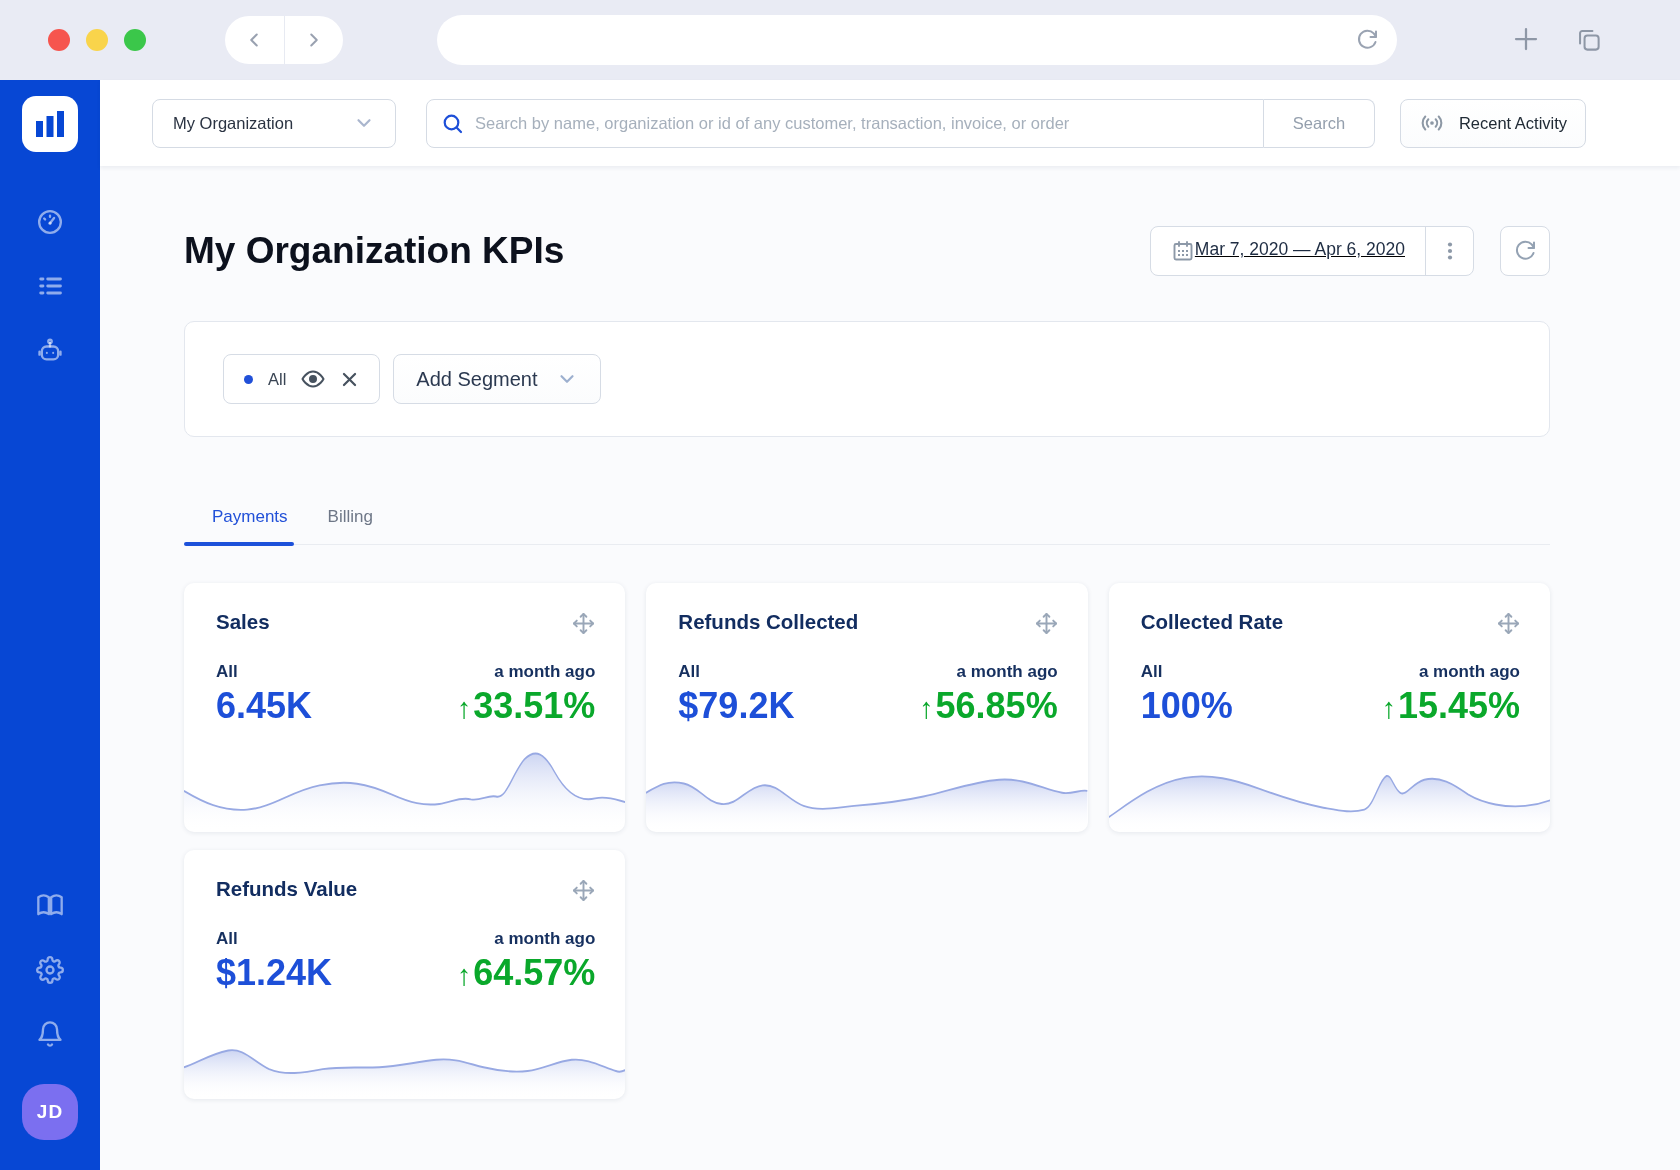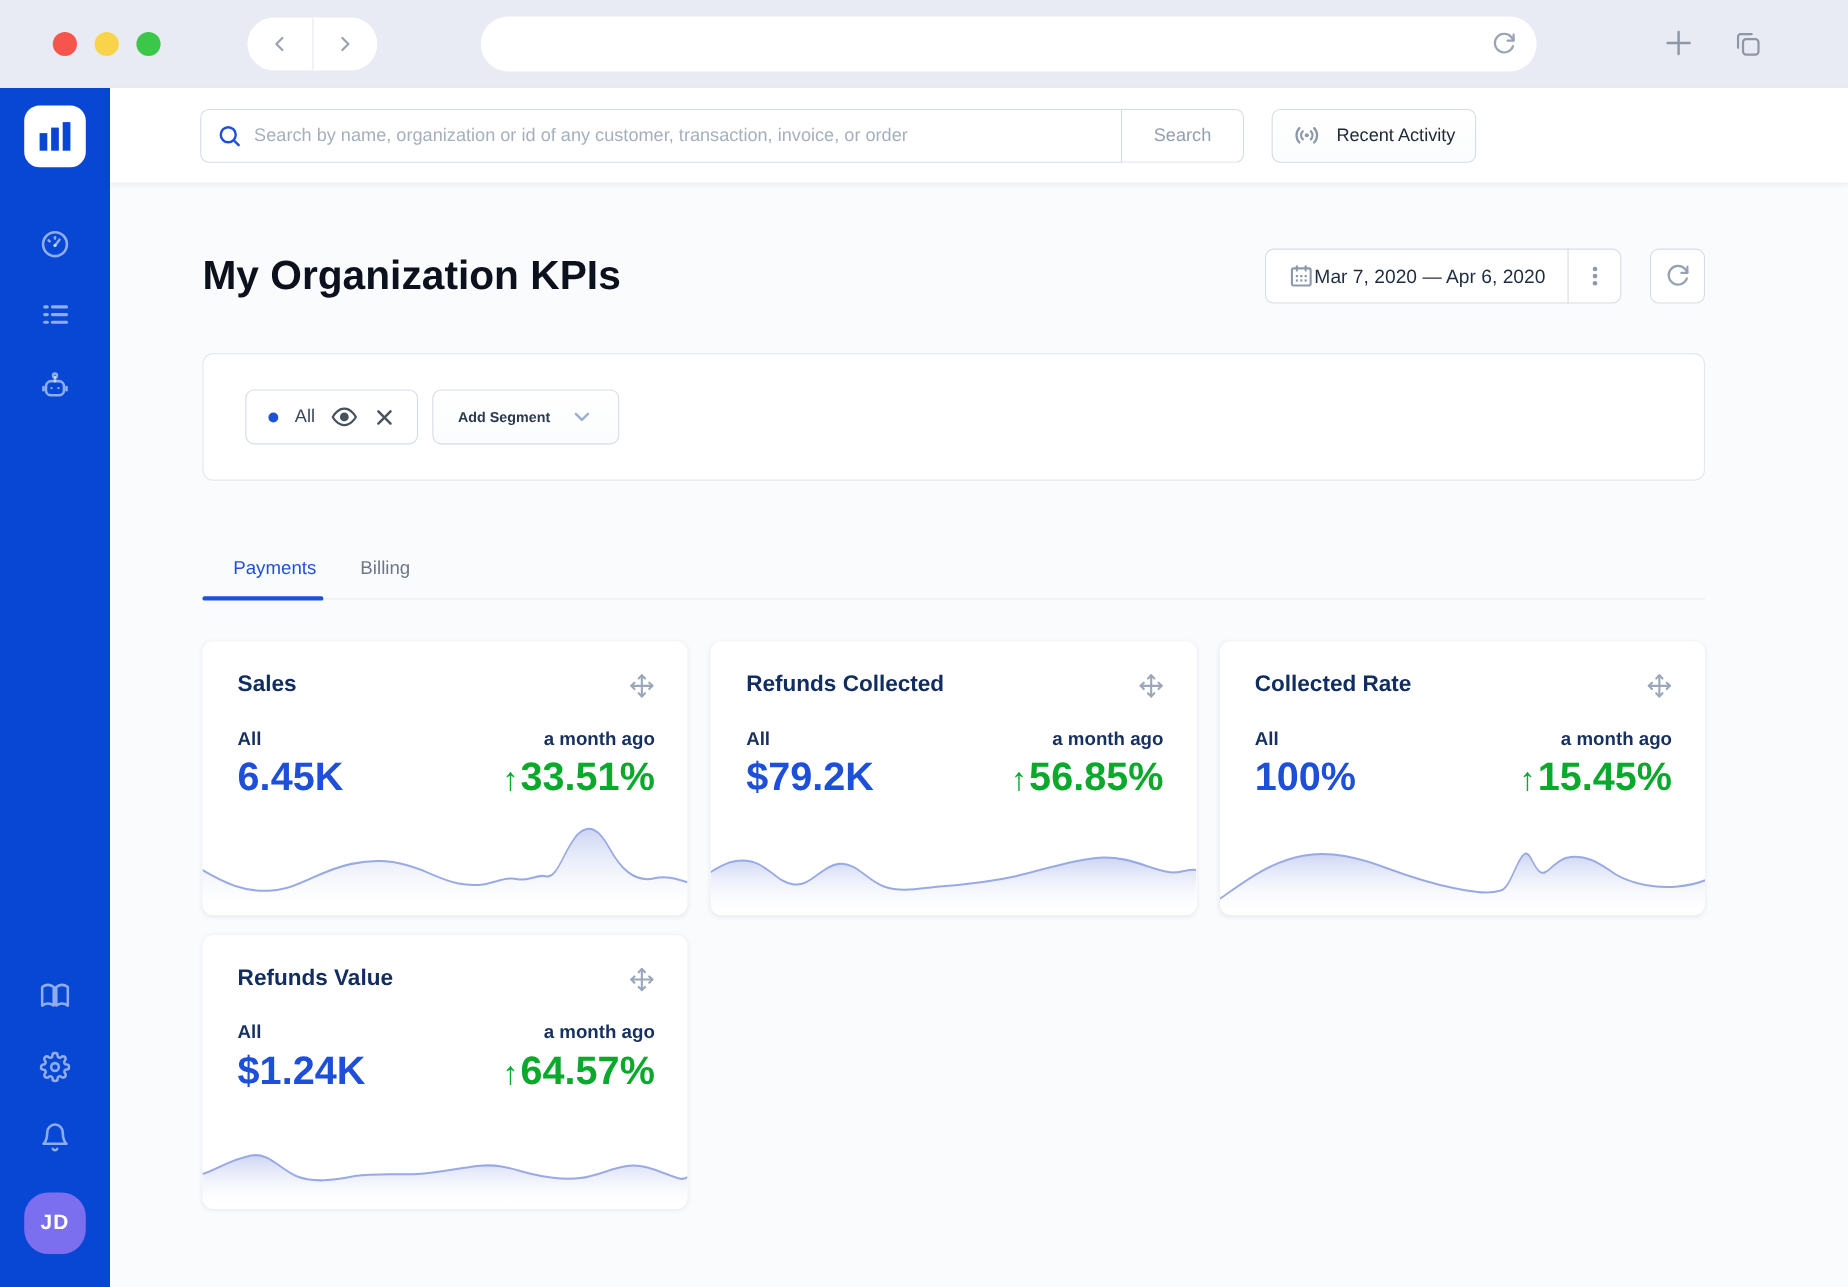--- a/index.html
+++ b/index.html
@@ -40,31 +40,31 @@
   .searchbtn { width:111px; height:49px; border:1px solid #d5dbe4; border-left:none; border-radius:0 8px 8px 0; background:#fff; font-size:16.5px; color:#949fad; display:flex; align-items:center; justify-content:center; cursor:pointer; }
   .recentbtn { margin-left:25px; width:186px; justify-content:center; gap:14px; background:linear-gradient(#fff,#fbfcfd); }
   .recentbtn .lbl { font-size:16.5px; color:#212b36; }
 
   
   .main { position:absolute; left:100px; top:166px; width:1532px; height:1004px; background:#fafbfd; padding:0 82px 0 84px; }
   .titlerow { margin-top:60px; display:flex; align-items:center; justify-content:space-between; }
   h1 { font-size:37px; font-weight:600; color:#0c111d; }
   .controls { display:flex; align-items:center; gap:26px; }
   .dategroup { border:1px solid #d6dce5; border-radius:8px; background:#fff; height:50px; display:flex; align-items:center; }
-  .datebtn { display:flex; align-items:center; padding:0 20px; cursor:pointer; }
+  .datebtn { display:flex; align-items:flex-start; padding:0 20px; cursor:pointer;text-decoration:underline; }
   .datebtn .lbl { font-size:17.5px; color:#1e2c42; }
   .kebabbtn { width:48px; height:50px; border-left:1px solid #d6dce5; display:flex; align-items:center; justify-content:center; cursor:pointer; }
   .refreshbtn { width:50px; height:50px; border:1px solid #d6dce5; border-radius:8px; background:#fff; display:flex; align-items:center; justify-content:center; cursor:pointer; }
 
   .segpanel { margin-top:45px; height:116px; border:1px solid #e3e7ee; border-radius:10px; background:#fff; display:flex; align-items:center; padding-left:38px; gap:13px; }
   .chip { height:50px; border:1px solid #d6dce5; border-radius:8px; background:#fff; display:flex; align-items:center; gap:15px; padding:0 20px; }
   .chip .dot { width:9px; height:9px; border-radius:50%; background:#2150d8; }
   .chip .lbl { font-size:16.5px; color:#3a4554; }
   .addbtn { height:50px; border:1px solid #d6dce5; border-radius:8px; background:linear-gradient(#fff,#fbfcfd); display:flex; align-items:center; gap:18px; padding:0 22px; cursor:pointer; }
-  .addbtn .lbl { font-size:13px; color:#2b3950;font-weight:bold; }
+  .addbtn .lbl { font-size:20px; color:#2b3950; }
 
   .tabsrow { margin-top:70px; border-bottom:1px solid #e9ecf1; display:flex; gap:36px; padding-left:26px; }
   .tab { position:relative; font-size:17px; padding:0 2px 17px 2px; cursor:pointer; }
   .tab.active { color:#2150d8; font-weight:500; }
   .tab.inactive { color:#6e7787; }
   .tab.active::after { content:''; position:absolute; left:-26px; right:-4px; bottom:-2px; height:4px; background:#1c51da; border-radius:2px; }
 
   .grid { margin-top:38px; display:grid; grid-template-columns:1fr 1fr 1fr; gap:18px 21px; }
   .card { position:relative; height:249px; background:#fff; border-radius:10px; box-shadow:0 1px 5px rgba(25,39,80,.09); padding:27px 30px 0 32px; overflow:hidden; }
   .cardhead { display:flex; align-items:flex-start; justify-content:space-between; }
@@ -200,20 +200,28 @@
           </svg>
         </span>
     </div>
     <div class="avatar">
       <span>JD</span>
     </div>
   </div>
 </div>
 
 <div class="appheader">
+  <div class="btn orgbtn">
+    <span class="lbl">My Organization</span>
+    <span>
+        <svg width="22" height="22" viewBox="0 0 24 24" fill="none" stroke="#aab6ce" stroke-width="2.4" stroke-linecap="round" stroke-linejoin="round">
+          <polyline points="6 9 12 15 18 9"></polyline>
+        </svg>
+      </span>
+  </div>
   <div class="searchgroup">
     <div class="searchwrap">
       <span class="mag">
           <svg width="24" height="24" viewBox="0 0 24 24" fill="none" stroke="#1d4fd8" stroke-width="2.2" stroke-linecap="round">
             <circle cx="10.5" cy="10.5" r="6.8"></circle>
             <line x1="15.8" y1="15.8" x2="20" y2="20"></line>
           </svg>
         </span>
       <input type="text" value="" placeholder="Search by name, organization or id of any customer, transaction, invoice, or order" style="">
     </div>

